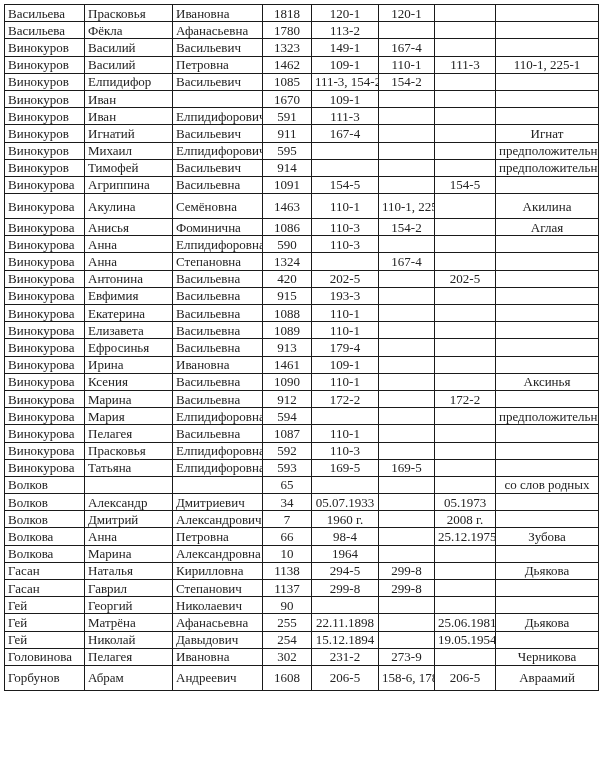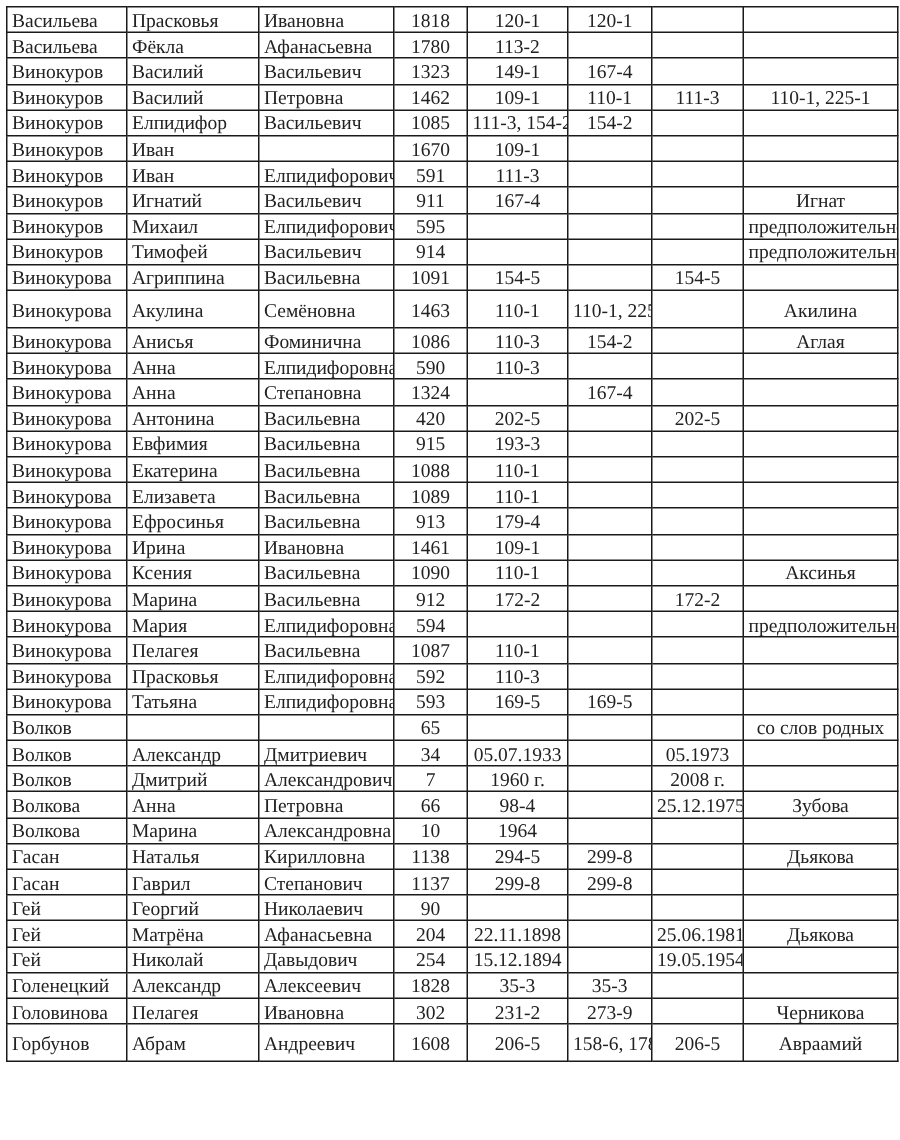--- a/index.html
+++ b/index.html
@@ -391,44 +391,34 @@
           <td class="c3">90</td>
           <td class="c4"></td>
           <td class="c5"></td>
           <td class="c6"></td>
           <td class="c7"></td>
         </tr>
         <tr>
           <td class="c0">Гей</td>
           <td class="c1">Матрёна</td>
           <td class="c2">Афанасьевна</td>
-          <td class="c3">204</td>
+          <td class="c3">255</td>
           <td class="c4">22.11.1898</td>
           <td class="c5"></td>
           <td class="c6">25.06.1981</td>
           <td class="c7">Дьякова</td>
         </tr>
         <tr>
           <td class="c0">Гей</td>
           <td class="c1">Николай</td>
           <td class="c2">Давыдович</td>
           <td class="c3">254</td>
           <td class="c4">15.12.1894</td>
           <td class="c5"></td>
           <td class="c6">19.05.1954</td>
-          <td class="c7"></td>
-        </tr>
-        <tr>
-          <td class="c0">Голенецкий</td>
-          <td class="c1">Александр</td>
-          <td class="c2">Алексеевич</td>
-          <td class="c3">1828</td>
-          <td class="c4">35-3</td>
-          <td class="c5">35-3</td>
-          <td class="c6"></td>
           <td class="c7"></td>
         </tr>
         <tr>
           <td class="c0">Головинова</td>
           <td class="c1">Пелагея</td>
           <td class="c2">Ивановна</td>
           <td class="c3">302</td>
           <td class="c4">231-2</td>
           <td class="c5">273-9</td>
           <td class="c6"></td>

